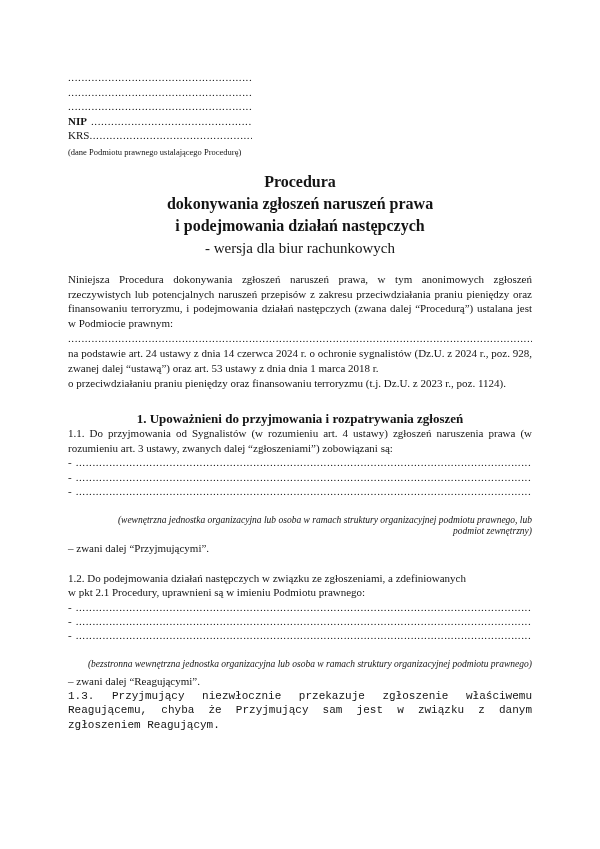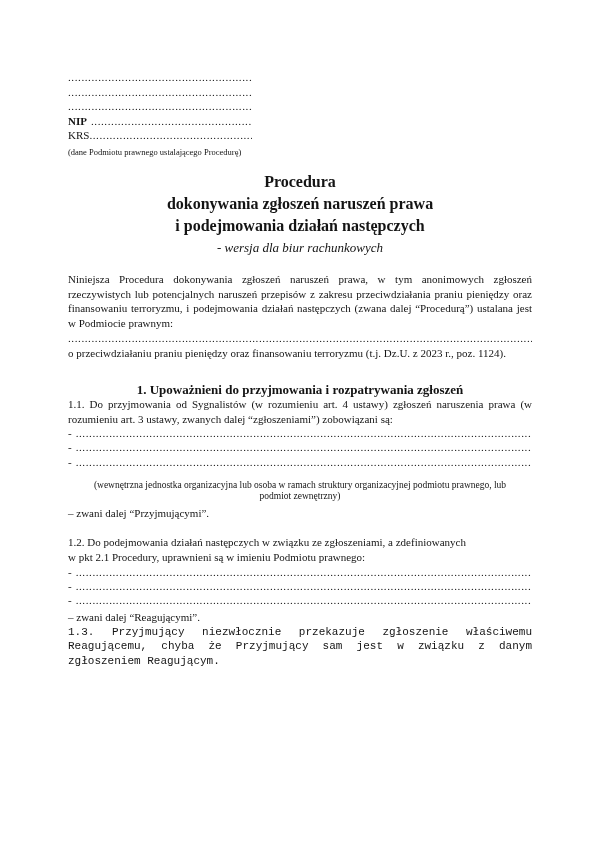--- a/index.html
+++ b/index.html
@@ -13,39 +13,39 @@
   
   .header-block{width:184px;}
   .hrow{display:flex;align-items:baseline;height:14.6px;overflow:hidden;white-space:nowrap;}
   .dots{flex:1 1 auto;overflow:hidden;white-space:nowrap;letter-spacing:0.6px;}
   .hlabel{flex:0 0 auto;}
   .hlabel.nip{margin-right:4px;font-weight:bold;}
   .header-caption{font-size:8.5px;line-height:12px;margin-top:3px;}
 
   
   .title{text-align:center;margin-top:13px;font-weight:bold;font-size:16px;line-height:22px;}
-  .subtitle{font-weight:normal;font-size:13px;font-style:italic;}
+  .subtitle{font-weight:normal;font-size:15px;}
 
   .para{margin:0;}
   .justify{text-align:justify;}
   .block{display:block;}
   .jblock{display:block;text-align:justify;}
   .intro{margin-top:13px;}
   .dotline{height:13px;line-height:13px;overflow:hidden;white-space:nowrap;letter-spacing:0.6px;margin-top:2px;}
   .legal{margin-top:1px;}
 
   .sec-heading{font-size:13px;font-weight:bold;text-align:center;margin:21px 0 0 0;line-height:15px;}
   .clause{margin-top:0;}
   .clause12{margin-top:15px;}
   .clause13{margin-top:0;font-family:Liberation Mono, monospace;}
 
   .fill-row{display:flex;align-items:baseline;height:14.2px;line-height:14.2px;overflow:hidden;white-space:nowrap;}
   .marker{flex:0 0 auto;margin-right:4px;}
 
-  .note{font-size:9.5px;line-height:11.6px;text-align:center;margin-top:11px;}
+  .note{font-style:italic;font-size:9.5px;line-height:11.6px;text-align:right;margin-top:17px;}
   .term{margin:3px 0 0 0;}
 </style>
 </head>
 <body>
 
 <div class="page">
 
   <div class="header-block">
     <div class="hrow">
       <span class="dots">........................................................................................................................................................................................................................................................................................................................................................................</span>
@@ -72,20 +72,21 @@
     <div class="title-line">dokonywania zgłoszeń naruszeń prawa</div>
     <div class="title-line">i podejmowania działań następczych</div>
     <div class="subtitle">- wersja dla biur rachunkowych</div>
   </div>
 
   <p class="para justify intro">Niniejsza Procedura dokonywania zgłoszeń naruszeń prawa, w tym anonimowych zgłoszeń rzeczywistych lub potencjalnych naruszeń przepisów z zakresu przeciwdziałania praniu pieniędzy oraz finansowaniu terroryzmu, i podejmowania działań następczych (zwana dalej “Procedurą”) ustalana jest w Podmiocie prawnym:</p>
 
   <div class="dotline">........................................................................................................................................................................................................................................................................................................................................................................</div>
 
   <div class="para legal">
+    <span class="jblock">na podstawie art. 24 ustawy z dnia 14 czerwca 2024 r. o ochronie sygnalistów (Dz.U. z 2024 r., poz. 928, zwanej dalej “ustawą”) oraz art. 53 ustawy z dnia dnia 1 marca 2018 r.</span>
     <span class="block">o przeciwdziałaniu praniu pieniędzy oraz finansowaniu terroryzmu (t.j. Dz.U. z 2023 r., poz. 1124).</span>
   </div>
 
   <h2 class="sec-heading">1. Upoważnieni do przyjmowania i rozpatrywania zgłoszeń</h2>
 
   <p class="para justify clause">1.1. Do przyjmowania od Sygnalistów (w rozumieniu art. 4 ustawy) zgłoszeń naruszenia prawa (w rozumieniu art. 3 ustawy, zwanych dalej “zgłoszeniami”) zobowiązani są:</p>
 
   <div class="fill-list">
     <div class="fill-row">
       <span class="marker">-</span>
@@ -121,18 +122,19 @@
     <div class="fill-row">
       <span class="marker">-</span>
       <span class="dots">........................................................................................................................................................................................................................................................................................................................................................................</span>
     </div>
     <div class="fill-row">
       <span class="marker">-</span>
       <span class="dots">........................................................................................................................................................................................................................................................................................................................................................................</span>
     </div>
   </div>
 
+  <div class="note">(bezstronna wewnętrzna jednostka organizacyjna lub osoba w ramach struktury organizacyjnej podmiotu prawnego)</div>
 
   <p class="para term">– zwani dalej “Reagującymi”.</p>
 
   <p class="para justify clause13">1.3. Przyjmujący niezwłocznie przekazuje zgłoszenie właściwemu Reagującemu, chyba że Przyjmujący sam jest w związku z danym zgłoszeniem Reagującym.</p>
 
 </div>
 
 </body></html>

